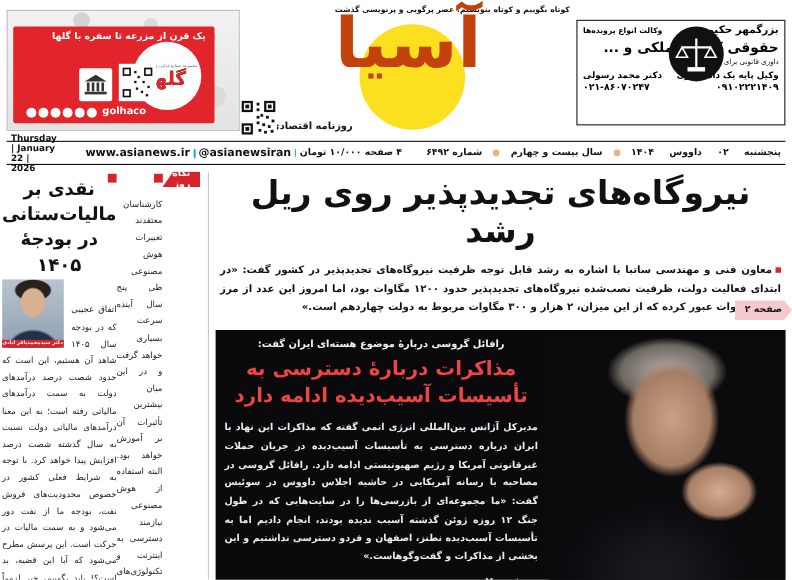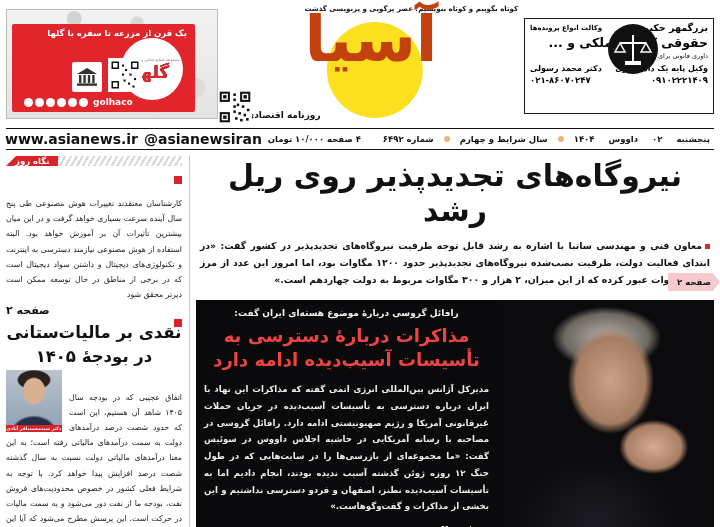--- a/index.html
+++ b/index.html
@@ -165,21 +165,21 @@
     align-items: center;
     direction: rtl;
     font-size: 8.5px;
     color: #111;
     padding: 0 4px;
   }
   .ib-seg { white-space: nowrap; font-weight: 600;}
   .ib-dot { width:6px; height:6px; border-radius:50%; background:#f0b27a; margin:0 10px; flex:none;}
   .ib-spacer { flex: 1 1 auto; }
   .ib-en { direction: ltr; font-size: 8px; font-weight:600; }
-  .ib-web { direction: ltr; font-size: 14px; font-weight: 700; margin-right: 0;}
+  .ib-web { direction: ltr; font-size: 10px; font-weight: 700; margin-right: 0;}
   .tg-icon {
     width:9px;height:9px;border-radius:50%;background:#2aa3e0;display:inline-block;
     vertical-align:middle;margin:0 3px;
   }
   .globe-icon{
     width:8px;height:8px;border-radius:50%;background:#2aa3e0;display:inline-block;
     vertical-align:middle;margin:0 3px;
   }
 
   
@@ -187,21 +187,21 @@
     display: flex;
     flex-direction: row;
     padding: 6px 6px 0 6px;
     height: 377px;
   }
   .col-main { flex: 1; padding-left: 6px; position: relative;}
   .col-side {
     width: 184px;
     border-right: 1px solid #c9c9c9;
     padding-right: 7px;
-    display: flex; flex-direction: column;
+    display: flex; flex-direction: row;
   }
 
   
   .lead-h {
     font-size: 30px;
     font-weight: 900;
     color: #111;
     text-align: center;
     line-height: 1.18;
     letter-spacing: -0.5px;
@@ -448,21 +448,21 @@
       </div>
     </div>
   </div>
 
   <div class="infobar">
     <span class="ib-seg">پنجشنبه</span>
     <span class="ib-seg" style="margin-right:14px">۰۲</span>
     <span class="ib-seg" style="margin-right:14px">داووس</span>
     <span class="ib-seg" style="margin-right:14px">۱۴۰۴</span>
     <span class="ib-dot"></span>
-    <span class="ib-seg">سال شرایط و چهارم</span>
+    <span class="ib-seg">سال بیست و چهارم</span>
     <span class="ib-dot"></span>
     <span class="ib-seg">شماره ۶۴۹۲</span>
     <span class="ib-seg" style="margin-right:22px">۴ صفحه ۱۰/۰۰۰ تومان</span>
     <span class="ib-spacer"></span>
     <span class="globe-icon"></span>
     <span class="ib-web">@asianewsiran</span>
     <span class="tg-icon"></span>
     <span class="ib-web">www.asianews.ir</span>
     <span class="ib-en" style="margin-right:26px">Thursday | January 22 | 2026</span>
   </div>

